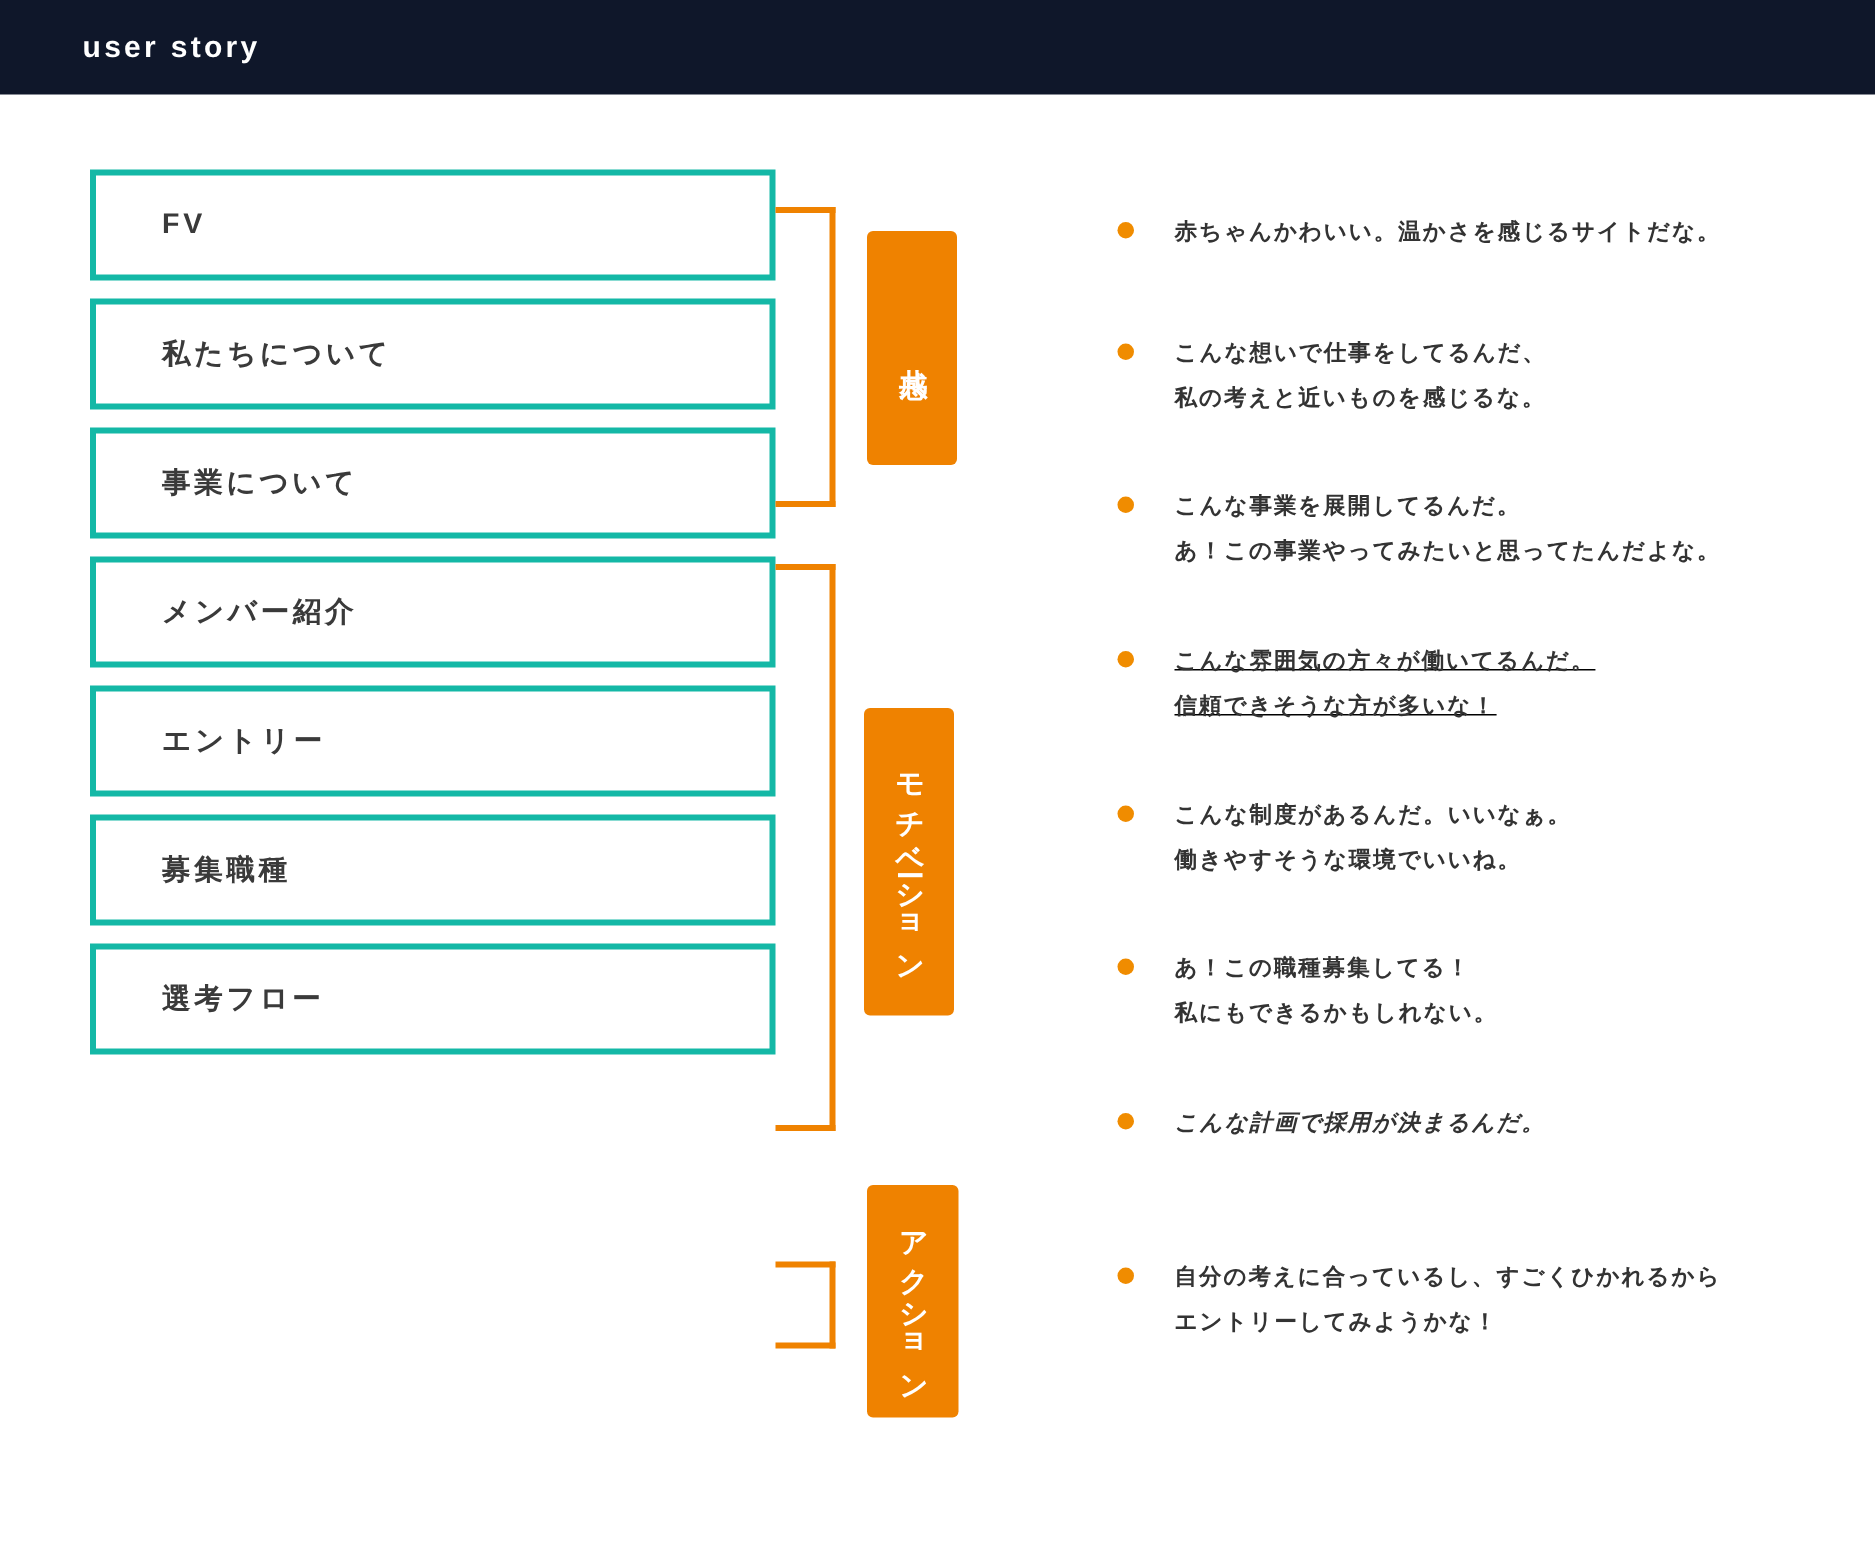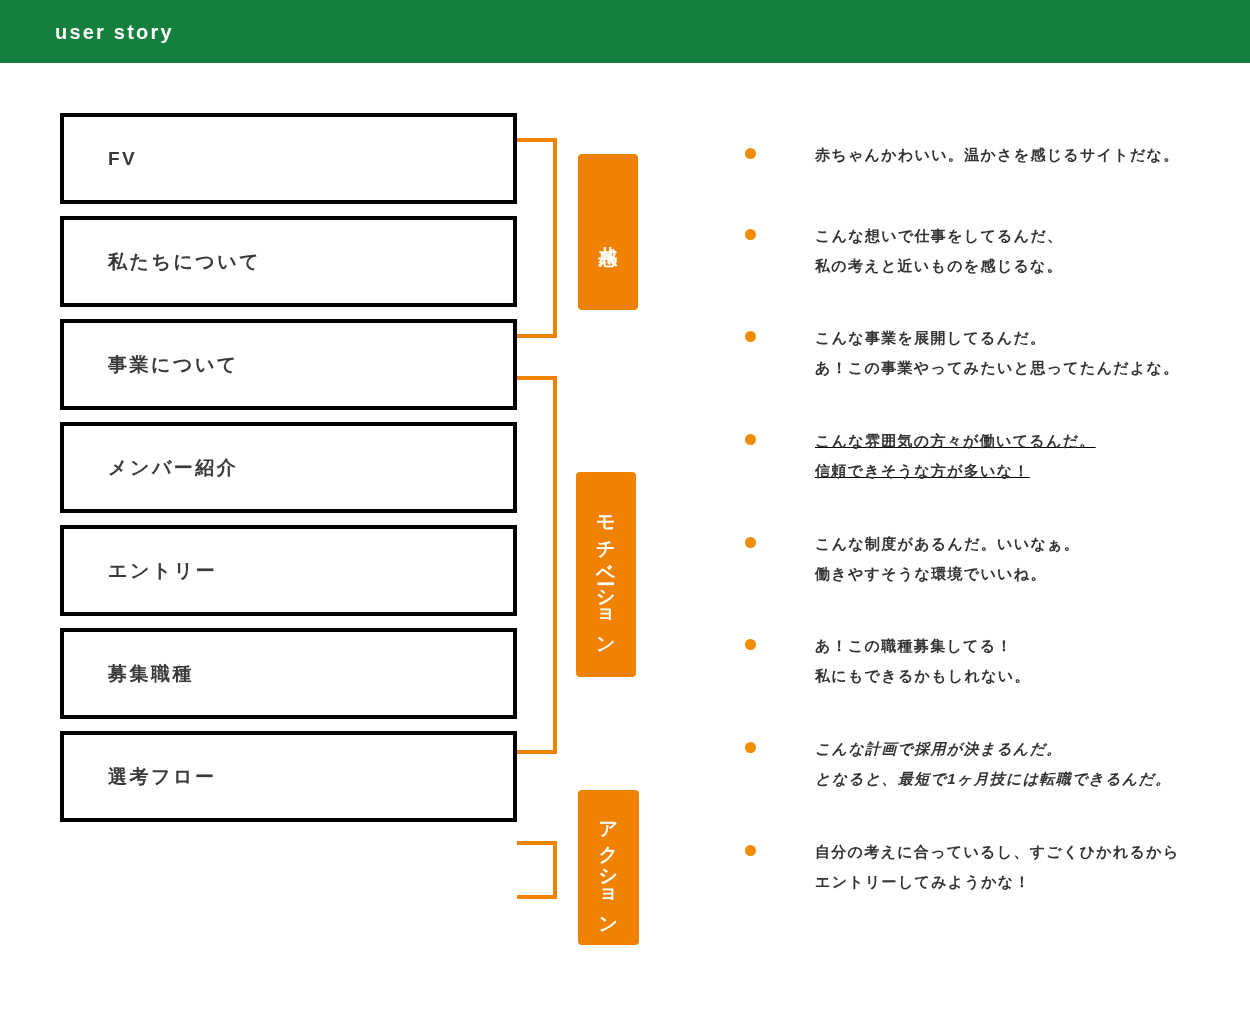--- a/index.html
+++ b/index.html
@@ -19,21 +19,21 @@
     overflow: hidden;
   }
 
   
   .header-bar {
     position: absolute;
     left: 0;
     top: 0;
     width: 1250px;
     height: 63px;
-    background: #15803d;
+    background: #0f172a;
   }
   .header-title {
     position: absolute;
     left: 55px;
     top: 18px;
     color: #ffffff;
     font-size: 20px;
     font-weight: bold;
     letter-spacing: 2.2px;
     line-height: 28px;
@@ -44,22 +44,22 @@
   .boxes {
     position: absolute;
     left: 60px;
     top: 113px;
     width: 457px;
   }
   .section-box {
     position: relative;
     box-sizing: border-box;
     width: 457px;
-    height: 91px;
-    border: 4px solid #000000;
+    height: 74px;
+    border: 4px solid #14b8a6;
     background: #ffffff;
     margin-bottom: 12px;
   }
   .section-box-label {
     position: absolute;
     left: 44px;
     top: 50%;
     transform: translateY(-50%);
     font-size: 19px;
     font-weight: bold;
@@ -124,21 +124,20 @@
   .story-lines {
     margin-left: 38px;
   }
   .story-line {
     font-size: 15px;
     font-weight: bold;
     color: #333333;
     letter-spacing: 1.3px;
     line-height: 30px;
     white-space: nowrap;
-    margin-left: 32px;
   }
 </style>
 </head>
 <body>
 
 <div id="page">
 
   <div class="header-bar">
     <div class="header-title">user story</div>
   </div>
@@ -227,21 +226,20 @@
       <div class="story-lines">
         <div class="story-line">あ！この職種募集してる！</div>
         <div class="story-line">私にもできるかもしれない。</div>
       </div>
     </div>
 
     <div class="story-item" style="top:594px;font-style:italic;">
       <span class="story-bullet"></span>
       <div class="story-lines">
         <div class="story-line">こんな計画で採用が決まるんだ。</div>
-        <div class="story-line">となると、最短で1ヶ月技には転職できるんだ。</div>
       </div>
     </div>
 
     <div class="story-item" style="top:697px;">
       <span class="story-bullet"></span>
       <div class="story-lines">
         <div class="story-line">自分の考えに合っているし、すごくひかれるから</div>
         <div class="story-line">エントリーしてみようかな！</div>
       </div>
     </div>

